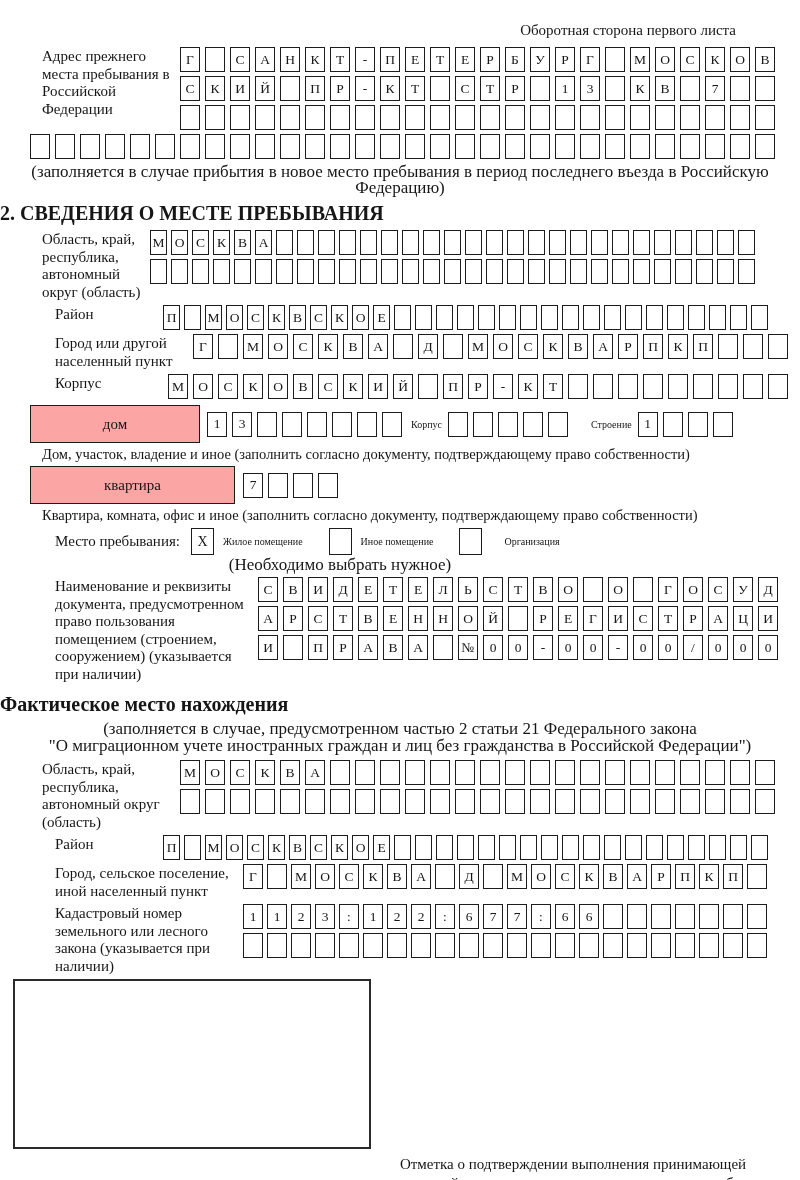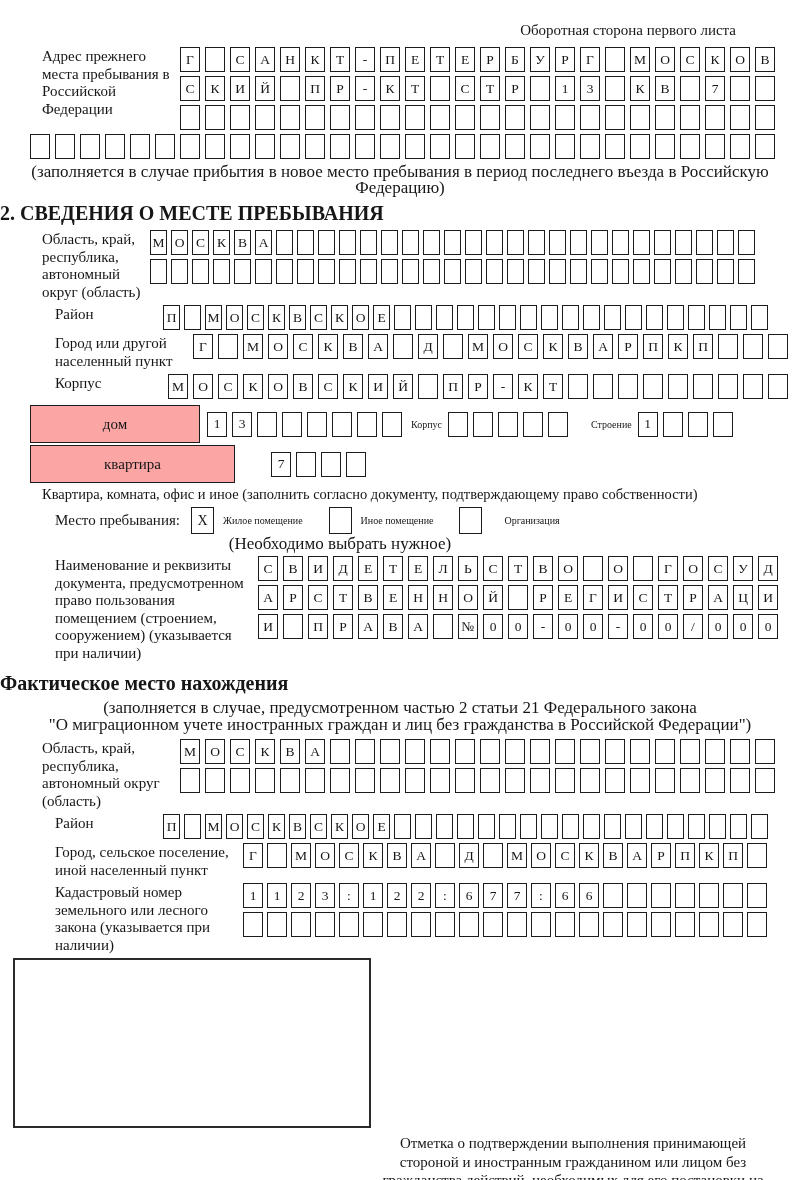--- a/index.html
+++ b/index.html
@@ -347,22 +347,23 @@
         <span class="cell"></span>
       </div>
     <div class="inline-word" style="margin:0 6px 0 18px;">Строение</div>
     <div class="boxrow">
         <span class="cell">1</span>
         <span class="cell"></span>
         <span class="cell"></span>
         <span class="cell"></span>
       </div>
   </div>
-
-  <div class="group mt2" style="margin-left:30px;align-items:center;gap:28px;">
+  <div class="note-left">Дом, участок, владение и иное (заполнить согласно документу, подтверждающему право собственности)</div>
+
+  <div class="group mt2" style="margin-left:30px;align-items:center;">
     <div class="labelbox" style="width:205px;margin-right:8px;">квартира</div>
     <div class="boxrow">
         <span class="cell">7</span>
         <span class="cell"></span>
         <span class="cell"></span>
         <span class="cell"></span>
       </div>
   </div>
   <div class="note-left">Квартира, комната, офис и иное (заполнить согласно документу, подтверждающему право собственности)</div>
 

